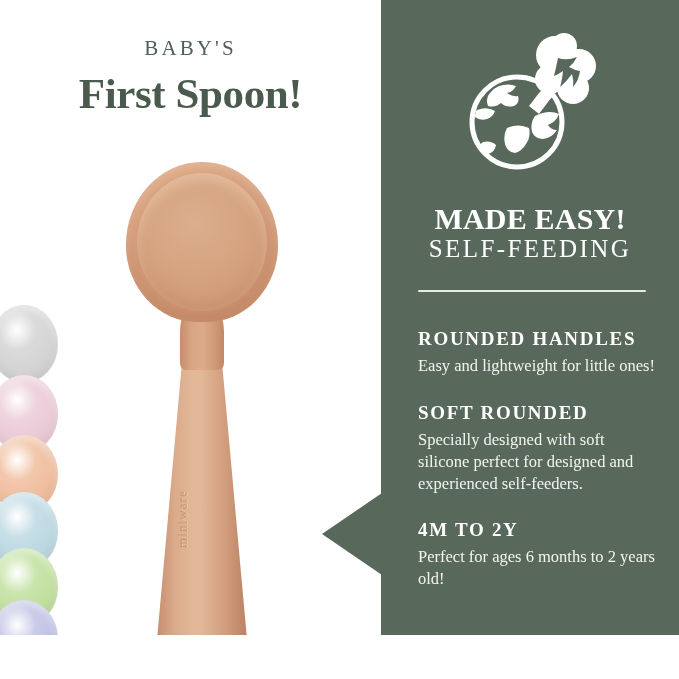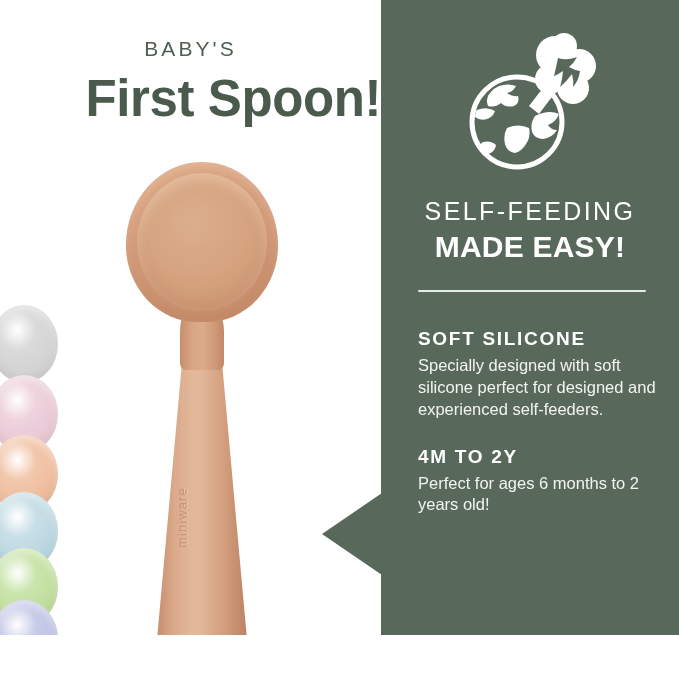--- a/index.html
+++ b/index.html
@@ -1,33 +1,33 @@
 <!DOCTYPE html>
 <html><head>
 <meta charset="utf-8">
 <style>
   html,body{margin:0;padding:0;}
   body{
     width:679px;height:679px;overflow:hidden;background:#ffffff;
     font-family:"Liberation Sans", sans-serif;
     -webkit-font-smoothing:antialiased;
   }
-  #root{position:relative;width:679px;height:635px;overflow:hidden;background:#ef4444;}
+  #root{position:relative;width:679px;height:635px;overflow:hidden;background:#ef4444;font-family:Liberation Serif, serif;}
 
   
   #left-panel{position:absolute;left:0;top:0;width:381px;height:679px;background:#ffffff;overflow:hidden;}
 
   #title-block{position:absolute;left:0;top:38px;width:381px;text-align:center;}
   #eyebrow{
     font-size:21px;letter-spacing:3.1px;font-weight:400;color:#4f6153;
     line-height:1;margin:0;
   }
   #headline{
-    font-size:51px;font-weight:700;color:#4a5b4e;letter-spacing:-0.4px;
-    line-height:1.08;margin:12px 0 0 0;text-align:right;
+    font-size:43px;font-weight:700;color:#4a5b4e;letter-spacing:-0.4px;
+    line-height:1.08;margin:12px 0 0 0;
   }
 
   
   #main-spoon{position:absolute;left:126px;top:162px;width:152px;height:520px;}
   #spoon-bowl{
     position:absolute;left:0;top:0;width:152px;height:160px;
     background:radial-gradient(ellipse 70% 68% at 42% 34%, #dca987 0%, #d7a07c 46%, #cf9674 78%, #c98e6c 100%);
     border-radius:50% 50% 47% 47% / 52% 52% 48% 48%;
     box-shadow: inset 0 -7px 14px rgba(168,112,78,.30), inset 0 5px 12px rgba(255,226,203,.45);
   }
@@ -181,28 +181,32 @@
         <path d="M44 62 q9 -3 17 0 q-3 6 -9 7 q5 4 11 3 q2 7 -4 10 q-8 2 -13 -3 q-6 5 -13 3 q-3 -8 2 -13 q4 -5 9 -7 z"></path>
         <path d="M22 86 q10 -4 18 1 q-2 6 -8 8 q-7 2 -12 -2 q0 -5 2 -7 z"></path>
         <path d="M52 104 q12 -5 22 0 q2 9 -3 16 q-4 7 -11 9 q-8 -1 -10 -9 q-2 -9 2 -16 z"></path>
         <path d="M80 92 q14 -7 24 -2 q-3 8 -11 11 q3 5 9 5 q-5 8 -14 9 q-8 0 -11 -7 q-2 -9 3 -16 z"></path>
         <path d="M28 118 q8 -2 13 3 q-1 7 -8 9 q-7 -3 -8 -8 q1 -3 3 -4 z"></path>
       </g>
     </svg>
   </div>
 
   <div id="panel-heading">
+    <p id="heading-line2">MADE EASY!</p>
     <p id="heading-line1">SELF-FEEDING</p>
-    <p id="heading-line2">MADE EASY!</p>
   </div>
   <div id="heading-divider"></div>
 
   <div id="features">
     <div class="feature">
-      <p class="feature-title">SOFT SILICONE</p>
+      <p class="feature-title">ROUNDED HANDLES</p>
+      <p class="feature-body">Easy and lightweight for little ones!</p>
+    </div>
+    <div class="feature">
+      <p class="feature-title">SOFT ROUNDED</p>
       <p class="feature-body">Specially designed with soft silicone perfect for designed and experienced self-feeders.</p>
     </div>
     <div class="feature">
       <p class="feature-title">4M TO 2Y</p>
       <p class="feature-body">Perfect for ages 6 months to 2 years old!</p>
     </div>
   </div>
 
 </div>
 

